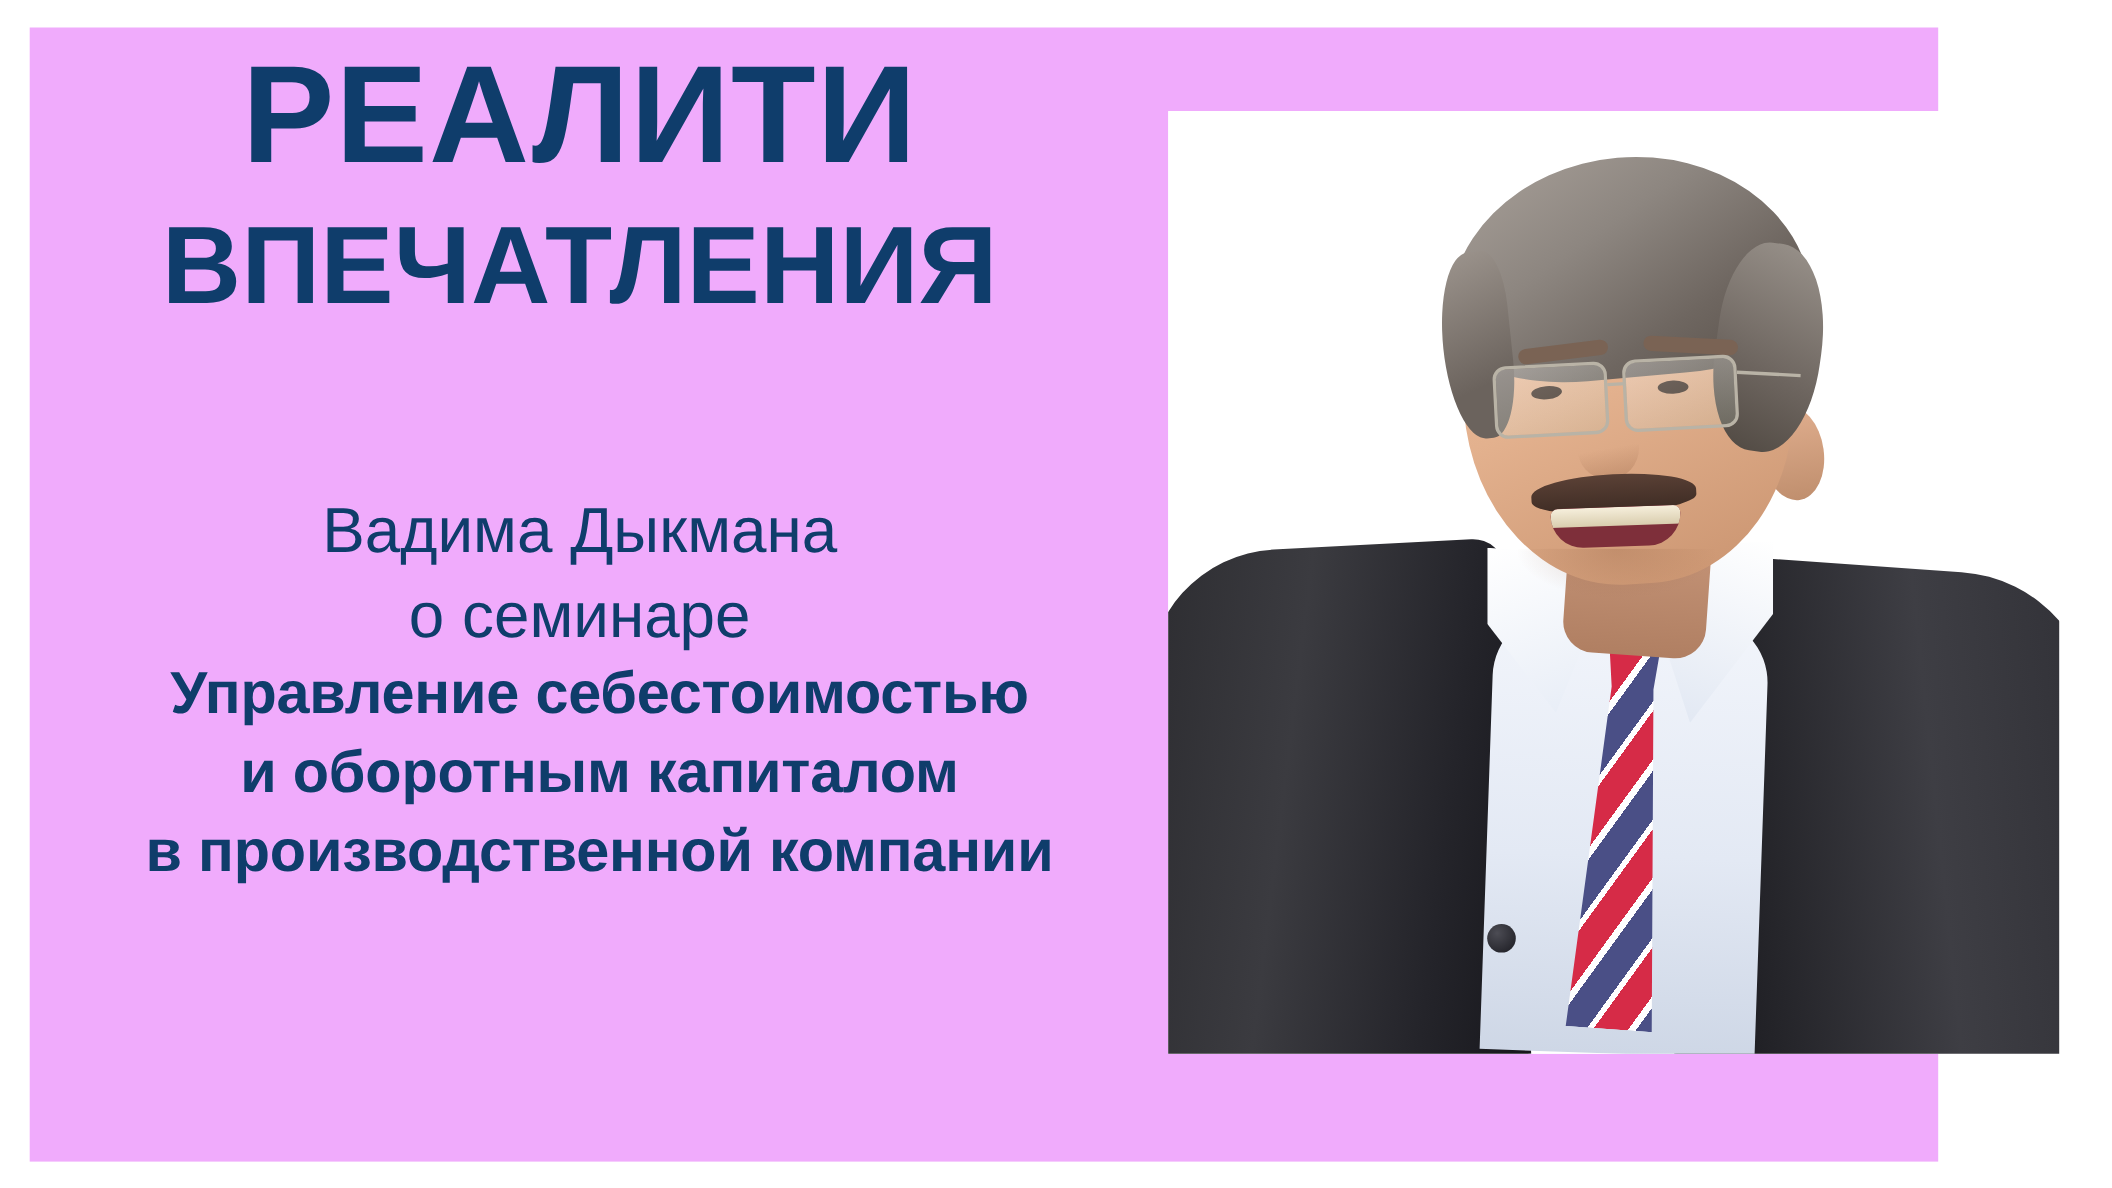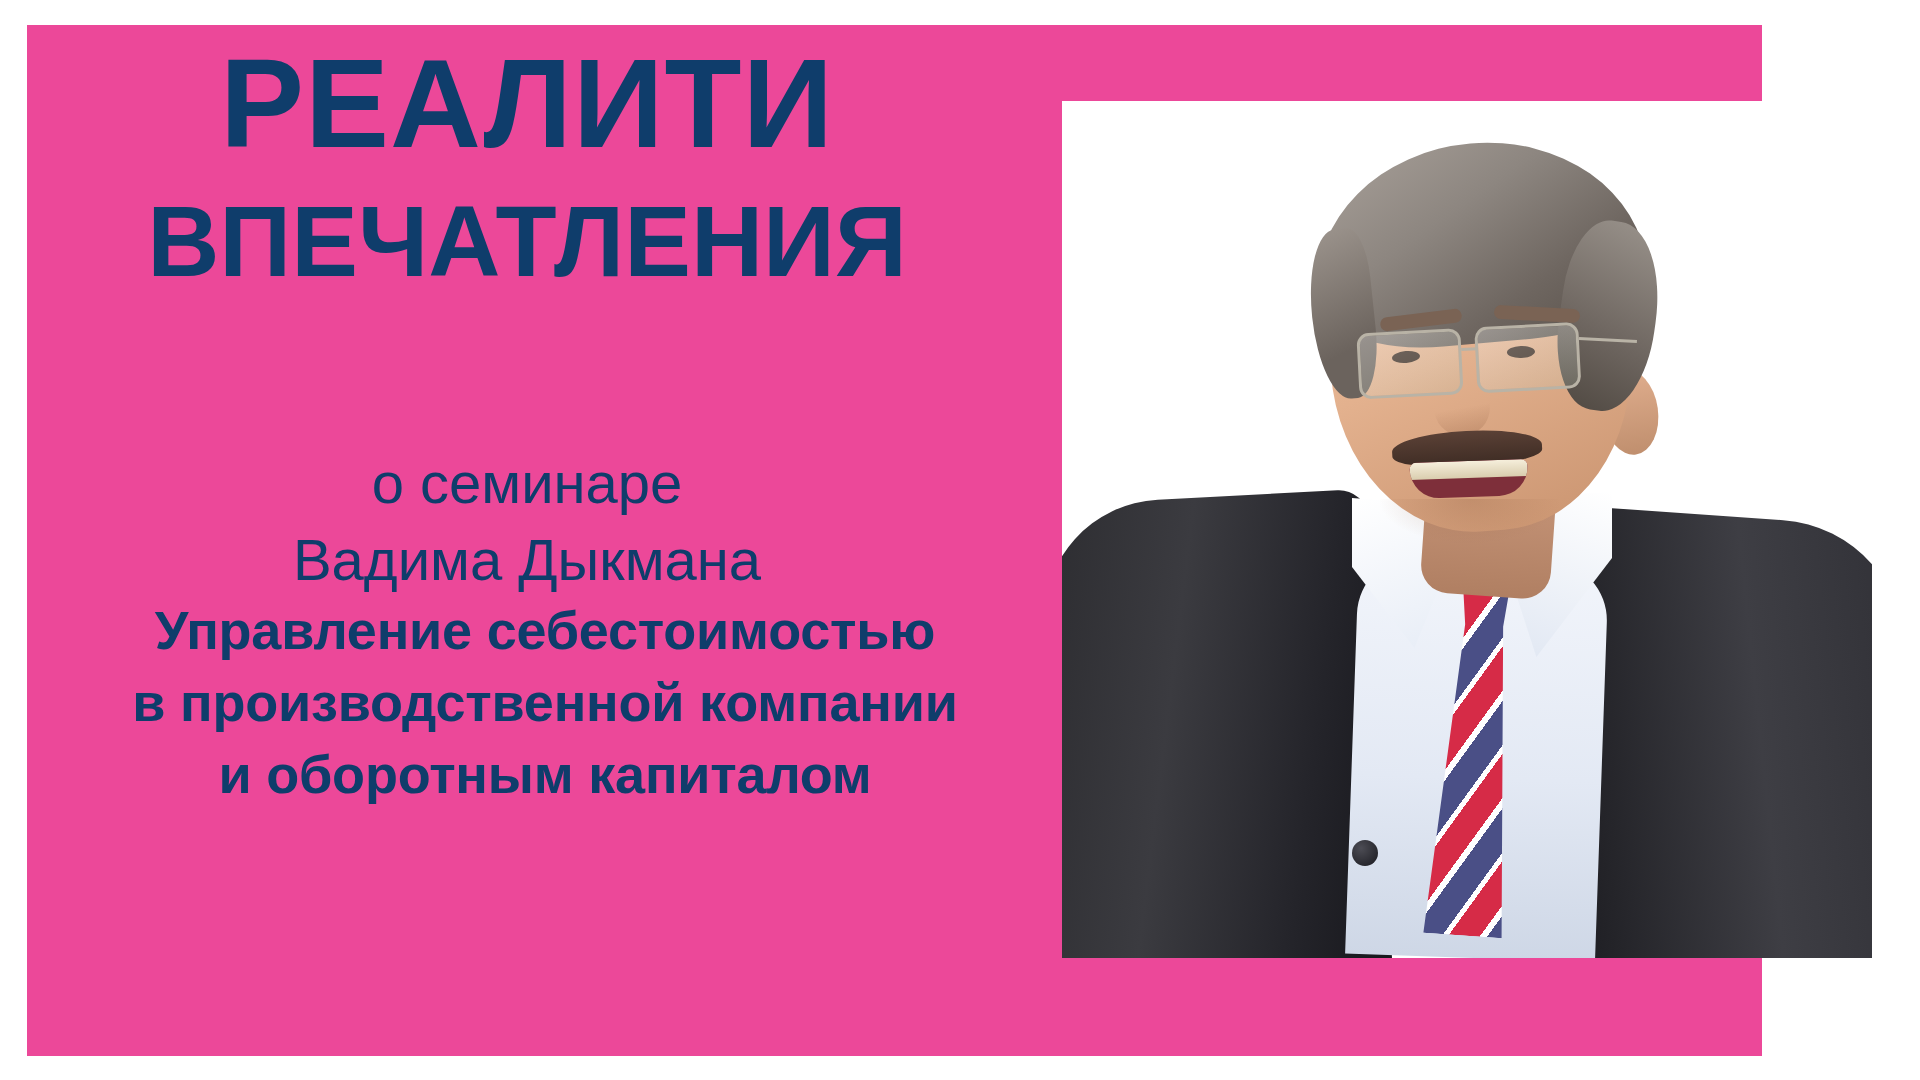--- a/index.html
+++ b/index.html
@@ -6,21 +6,21 @@
   html,body{
     width:1920px; height:1080px;
     background:#ffffff;
     font-family:"Liberation Sans", sans-serif;
     overflow:hidden;
   }
   .poster{
     position:absolute;
     left:27px; top:25px;
     width:1735px; height:1031px;
-    background:#ec4899;
+    background:#f0abfc;
   }
 
   
   .left-col{
     position:absolute;
     left:0; top:0;
     width:1035px; height:100%;
   }
 
   .title-block{
@@ -328,28 +328,28 @@
 <div class="poster">
 
   <div class="left-col">
 
     <div class="title-block">
       <span class="title-line-1">РЕАЛИТИ</span>
       <span class="title-line-2">ВПЕЧАТЛЕНИЯ</span>
     </div>
 
     <div class="subtitle-block">
+      <span class="subtitle-line">Вадима Дыкмана</span>
       <span class="subtitle-line">о семинаре</span>
-      <span class="subtitle-line">Вадима Дыкмана</span>
     </div>
 
     <div class="tagline-block">
       <span class="tagline-line">Управление себестоимостью</span>
+      <span class="tagline-line">и оборотным капиталом</span>
       <span class="tagline-line">в производственной компании</span>
-      <span class="tagline-line">и оборотным капиталом</span>
     </div>
 
   </div>
 
   <div class="photo-frame">
     <div class="photo-stage">
 
       <div class="suit">
         <div class="suit-left"></div>
         <div class="suit-right"></div>

